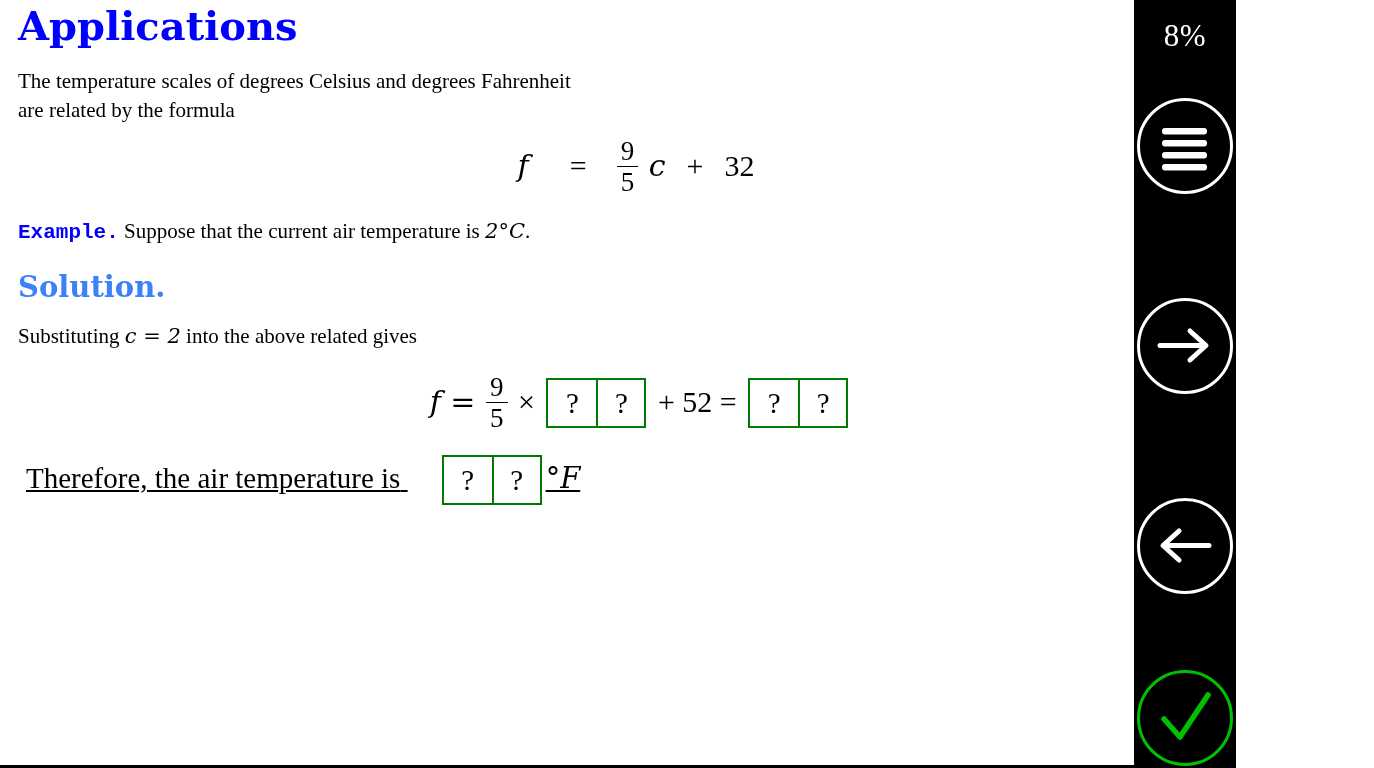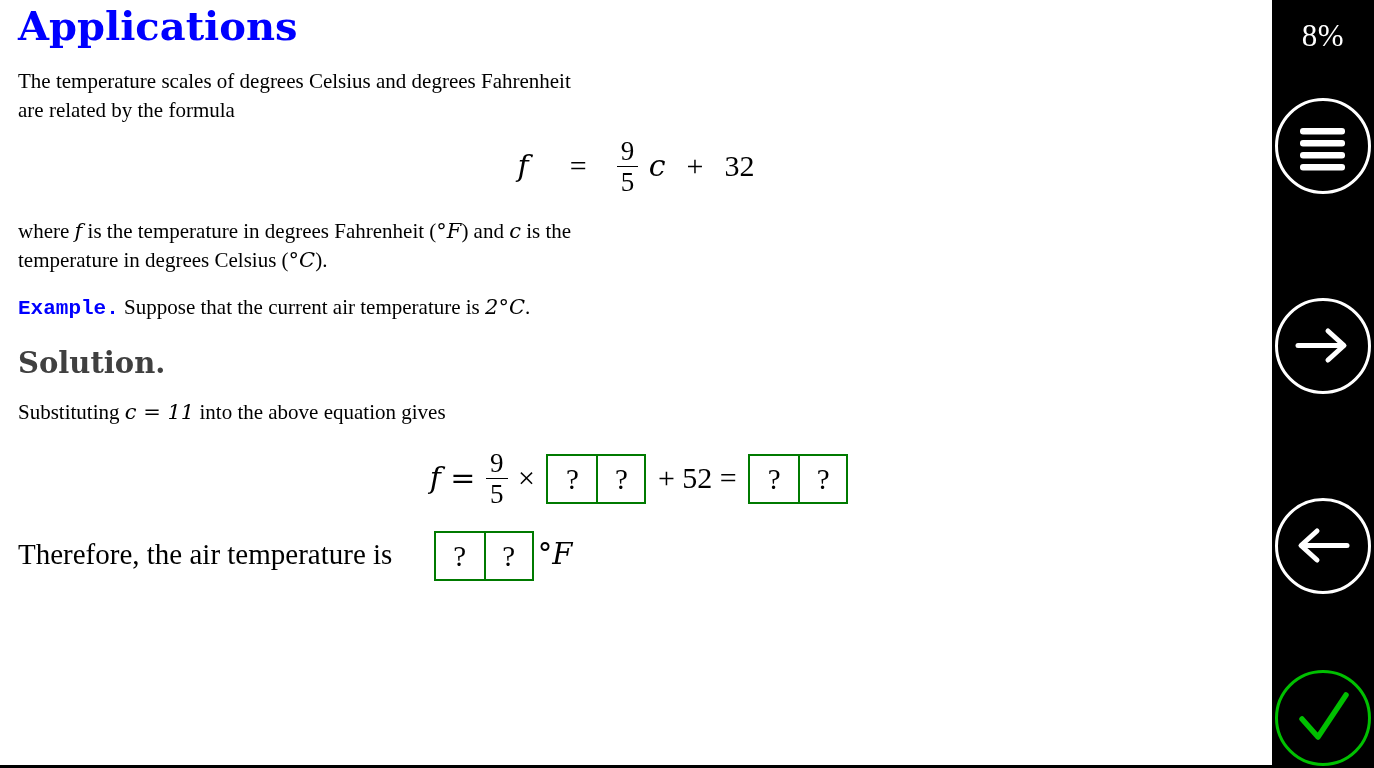--- a/index.html
+++ b/index.html
@@ -9,21 +9,21 @@
   }
   body {
     width: 1374px;
     height: 768px;
     overflow: hidden;
     font-family: "Liberation Serif", serif;
     color: #000000;
   }
   #page {
     position: relative;
-    width: 1374px;
+    width: 1236px;
     height: 768px;
     background: #ffffff;
     box-sizing: border-box;
     border-bottom: 3px solid #000000;
   }
 
   
   #content {
     position: absolute;
     left: 0;
@@ -88,21 +88,21 @@
     display: block;
     padding: 0 4px;
   }
 
   .lead-blue {
     color: #0000ff;
     font-family: Liberation Mono, monospace;
     font-weight: bold;
   }
   .lead-red {
-    color: #404040;
+    color: #3b82f6;
     font-family: "DejaVu Serif", serif;
     font-weight: bold;
     font-size: 29px;
   }
 
   p.solution {
     margin: 22px 0 0 0;
   }
 
   
@@ -133,21 +133,22 @@
 
   .eqn2 {
     text-align: center;
     font-size: 30px;
     margin: 24px 0 0 0;
     padding-left: 10px;
   }
 
   p.therefore {
     font-size: 29px;
-    margin: 22px 0 0 0;
+    margin: 22px 0 0 8px;
+    text-decoration: underline;
   }
   p.therefore .boxgroup {
     margin-left: 34px;
   }
 
   
   #sidebar {
     position: absolute;
     right: 0;
     top: 0;
@@ -208,35 +209,31 @@
           <span class="den">5</span>
         </span>
         <span class="mathvar">c</span>
         <span style="display:inline-block;width:6px;"></span>
         <span>+</span>
         <span style="display:inline-block;width:6px;"></span>
         <span>32</span>
       </span>
     </div>
 
-    <p class="para">
-      <span>where </span><span class="mathvar">f</span><span> is the temperature in degrees Fahrenheit (</span><span class="mathvar">°F</span><span>) and </span><span class="mathvar">c</span><span> is the</span><br>
-      <span>temperature in degrees Celsius (</span><span class="mathvar">°C</span><span>).</span>
-    </p>
 
     <p class="para">
       <span class="lead-blue">Example.</span><span> Suppose that the current air temperature is </span><span class="mathvar">2°C</span><span>.</span><br>
     </p>
 
     <p class="solution">
       <span class="lead-red">Solution.</span>
     </p>
 
     <p class="para">
-      <span>Substituting </span><span class="mathvar">c = 11</span><span> into the above equation gives</span>
+      <span>Substituting </span><span class="mathvar">c = 2</span><span> into the above related gives</span>
     </p>
 
     <div class="eqn2">
       <span class="mathvar">f =</span>
       <span class="frac">
         <span class="num">9</span>
         <span class="bar"></span>
         <span class="den">5</span>
       </span>
       <span>×</span>

